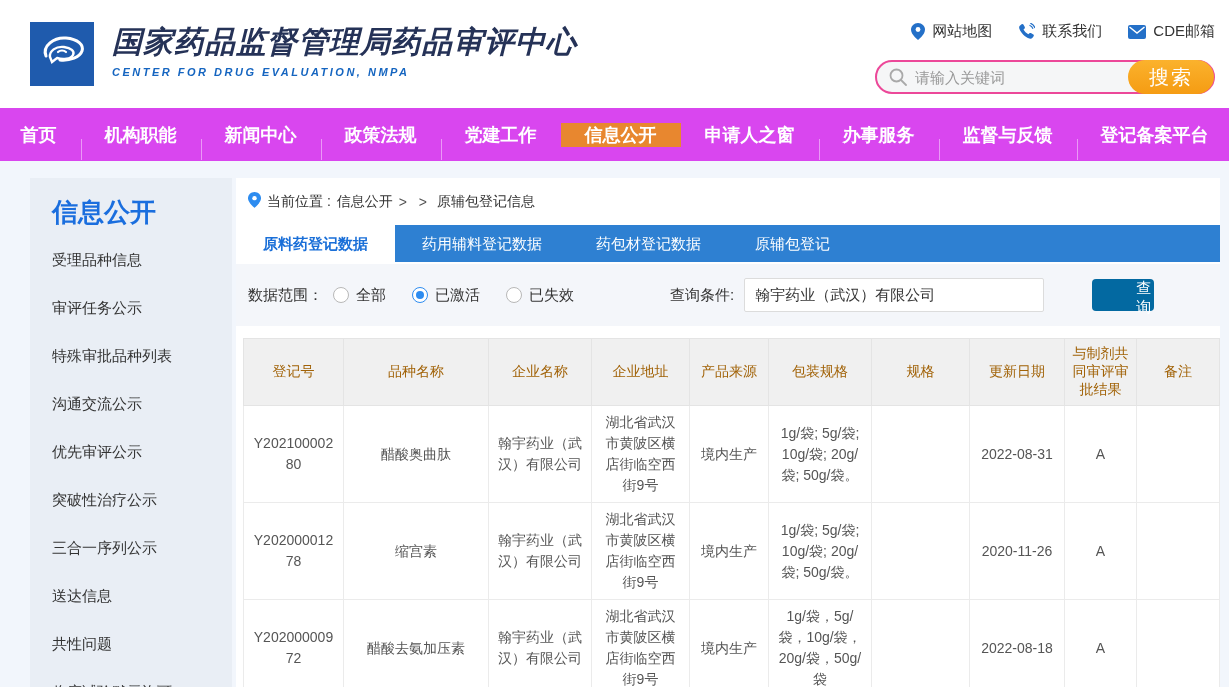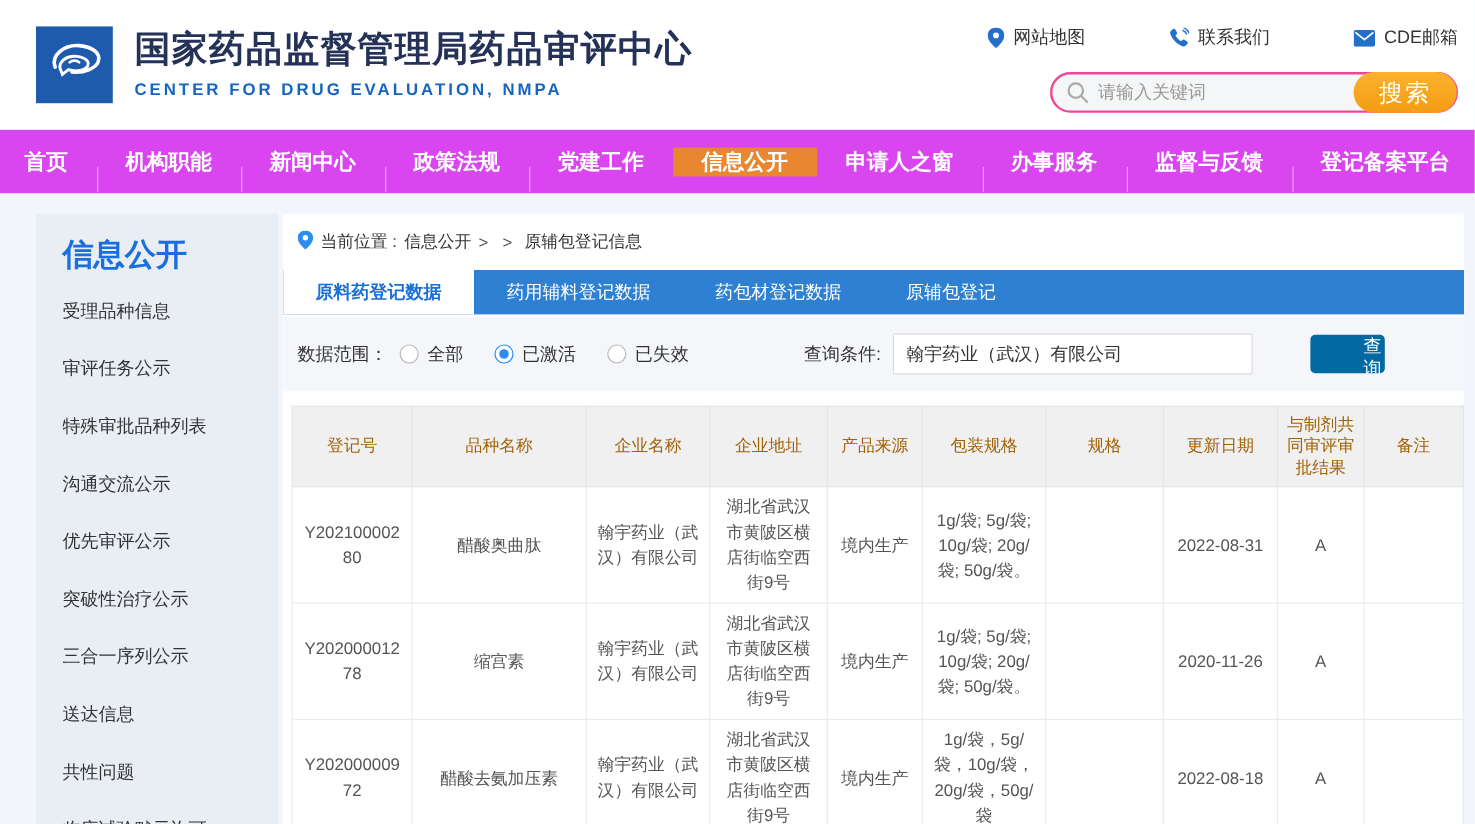--- a/index.html
+++ b/index.html
@@ -1,27 +1,27 @@
 <!DOCTYPE html>
 <html><head>
 <meta charset="utf-8">
 <style>
   * { margin:0; padding:0; box-sizing:border-box; }
   html,body { width:1229px; height:687px; overflow:hidden; }
   body { font-family:"Liberation Sans","DejaVu Sans",sans-serif; background:#f2f6fc; }
 
   
   .header { width:1229px; height:108px; background:#ffffff; position:relative; }
-  .brand { position:absolute; left:30px; top:22px; display:flex; align-items:flex-start; }
+  .brand { position:absolute; left:30px; top:22px; display:flex; align-items:flex-start;font-style:italic; }
   .logo { width:64px; height:64px; background:#1f5bad; display:flex; align-items:center; justify-content:center; }
   .brand-text { margin-left:18px; }
   .site-title { font-size:30px; font-weight:bold; color:#253257; letter-spacing:1px; line-height:40px; }
-  .site-subtitle { font-size:14px; font-weight:bold; color:#1565c0; letter-spacing:2.5px; margin-top:4px; }
-
-  .quick-links { position:absolute; right:14px; top:22px; display:flex; gap:70px; }
+  .site-subtitle { font-size:11px; font-weight:bold; color:#1565c0; letter-spacing:2.5px; margin-top:4px; }
+
+  .quick-links { position:absolute; right:14px; top:22px; display:flex; gap:26px; }
   .quick-link { display:flex; align-items:center; gap:7px; font-size:15px; color:#333; cursor:pointer; }
   .quick-link svg { display:block; }
 
   .search-bar { position:absolute; right:14px; top:60px; width:340px; height:34px;
                 background:#f5f6f7; border:2px solid #ec4899; border-radius:17px;
                 display:flex; align-items:center; }
   .search-bar input { flex:1; border:none; outline:none; background:transparent;
                       font-size:15px; color:#333; padding-left:8px; font-family:inherit; }
   .search-bar input::placeholder { color:#999; }
   .search-icon-wrap { margin-left:12px; display:flex; align-items:center; }

